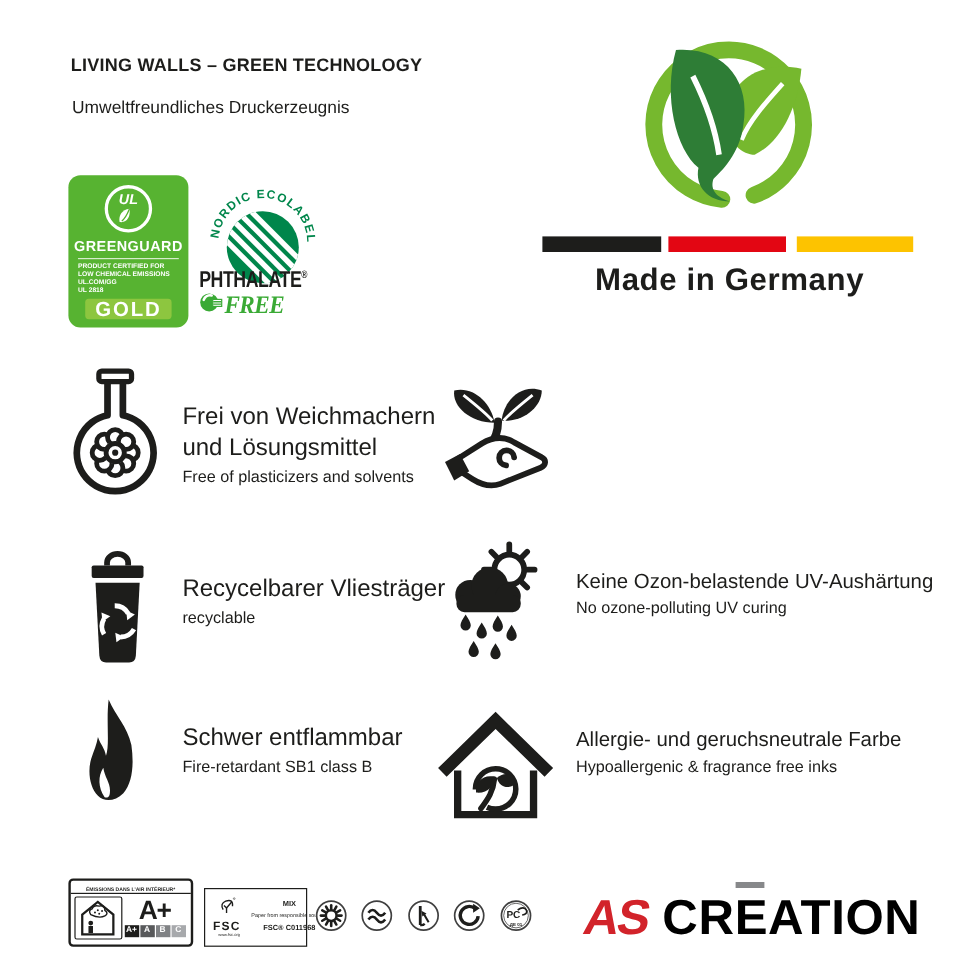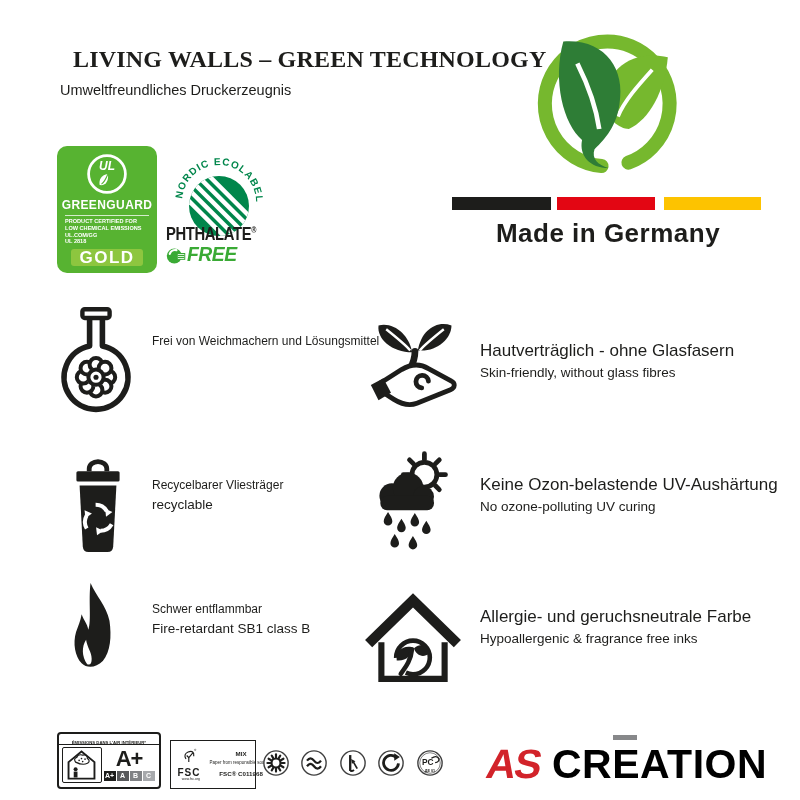--- a/index.html
+++ b/index.html
@@ -2,49 +2,49 @@
 <html><head>
 <meta charset="utf-8">
 <style>
   * { margin:0; padding:0; box-sizing:border-box; }
   html,body { width:800px; height:800px; }
   body { background:#fff; font-family:"Liberation Sans", sans-serif; color:#1d1d1b; }
   .canvas { position:relative; width:800px; height:800px; background:#fff; overflow:hidden; }
   .abs { position:absolute; }
 
   
-  .title { left:73px; top:46px; font-size:24px; font-weight:bold; letter-spacing:.2px;font-family:Liberation Serif, serif; }
+  .title { left:59px; top:46px; font-size:15px; font-weight:bold; letter-spacing:.2px; }
   .subtitle { left:60px; top:82px; font-size:14.5px; }
 
   
   .gg { left:57px; top:146px; width:100px; height:127px; background:#57b331; border-radius:10px; text-align:center; }
   .gg .ulwrap { margin-top:5px; height:46px; }
   .ggname { color:#fff; font-weight:bold; font-size:12px; letter-spacing:.4px; margin-top:1px; }
   .ggsep { height:1px; background:rgba(255,255,255,.75); margin:3px 8px 2px; }
   .gglines { color:#fff; font-weight:bold; font-size:9px; line-height:1.22; transform:scale(.62); transform-origin:0 0; width:160%; text-align:left; margin-left:8px; white-space:nowrap; }
   .ggold { position:absolute; left:14px; right:14px; bottom:7px; height:17px; background:#8dc63f; border-radius:3px; color:#fff; font-weight:bold; font-size:17px; line-height:17px; letter-spacing:1.5px; }
 
   
   .nordic { left:163px; top:142px; width:110px; height:100px; }
   .phth { left:166px; top:223px; width:112px; }
   .phline1 { font-weight:bold; font-size:19px; letter-spacing:-.5px; transform:scaleX(.78); transform-origin:0 50%; white-space:nowrap; }
   .phline1 sup { font-size:9px; }
-  .phline2 { display:flex; align-items:flex-end; margin-top:-3px; }
+  .phline2 { display:flex; align-items:flex-start; margin-top:-3px;font-family:Liberation Serif, serif; }
   .free { font-style:italic; font-weight:bold; font-size:21px; color:#3aaa35; margin-left:1px; transform:scaleX(.92); transform-origin:0 50%; letter-spacing:-.5px; }
 
   
   .leaflogo { left:529px; top:26px; }
   .flagbar { top:197px; height:13px; }
   .fb1 { left:452px; width:99px; background:#1d1d1b; }
   .fb2 { left:557px; width:98px; background:#e30613; }
   .fb3 { left:664px; width:97px; background:#fdc300; }
   .mig { left:452px; top:218px; width:312px; text-align:center; font-size:26px; font-weight:bold; letter-spacing:.5px; }
 
   
-  .ftext .ft { font-size:12px; line-height:1.32; }
+  .ftext .ft { font-size:20px; line-height:1.32; }
   .ftext.right .ft { font-size:17px; }
   .ftext .fs { font-size:13.5px; margin-top:3px; }
 
   
   .emis { left:57px; top:732px; width:104px; height:57px; border:2px solid #1d1d1b; border-radius:4px; background:#fff; }
   .emh { height:11px; overflow:visible; border-bottom:1px solid #1d1d1b; }
   .emh span { display:inline-block; font-size:9px; font-weight:bold; transform:scale(.47); transform-origin:0 0; width:212%; text-align:center; white-space:nowrap; }
   .embody { display:flex; padding:2px 3px 0; }
   .emhouse { width:40px; height:36px; border:1.5px solid #1d1d1b; border-radius:2px; }
   .emright { flex:1; text-align:center; }
@@ -162,36 +162,33 @@
         <circle cx="50" cy="73" r="8" fill="#fff"></circle>
           <circle cx="61.3" cy="77.7" r="8" fill="#fff"></circle>
       </g>
       <circle cx="50" cy="89" r="11.5" fill="#fff" stroke="none"></circle>
       <circle cx="50" cy="89" r="9.5" stroke-width="5"></circle>
       <circle cx="50" cy="89" r="3.2" fill="#1d1d1b" stroke="none"></circle>
     </g>
   </svg>
   <div class="abs ftext" style="left:152px;top:334px;width:245px">
     <div class="ft">Frei von Weichmachern und Lösungsmittel</div>
+    <div class="fs">Free of plasticizers and solvents</div>
   </div>
 
   <svg class="abs" style="left:367px;top:312px" width="96" height="96" viewBox="0 0 100 100">
     <path d="M47,42 C44,24 28,10 12,14 C10,28 26,42 47,42 Z" fill="#1d1d1b"></path>
     <path d="M20,18 C30,26 40,34 45,40" stroke="#fff" stroke-width="2.5" fill="none"></path>
     <path d="M53,40 C56,20 72,8 88,14 C88,28 72,42 53,40 Z" fill="#1d1d1b"></path>
     <path d="M80,18 C70,26 60,34 55,40" stroke="#fff" stroke-width="2.5" fill="none"></path>
     <path d="M50,41 C50,52 46,57 43,63" stroke="#1d1d1b" stroke-width="7" fill="none" stroke-linecap="round"></path>
     <path d="M14,74 L36,60 C46,54 56,54 64,59 L88,72 C92,74 92,79 87,81 L52,95 C44,98 36,96 28,91 L14,82 Z" fill="#fff" stroke="#1d1d1b" stroke-width="5" stroke-linejoin="round"></path>
     <path d="M64,72 a6.5,6.5 0 1 0 -7,7" stroke="#1d1d1b" stroke-width="5" fill="none" stroke-linecap="round"></path>
     <polygon points="4,76 17,69 25,84 12,92" fill="#1d1d1b"></polygon>
   </svg>
-  <div class="abs ftext right" style="left:480px;top:340px;width:315px">
-    <div class="ft">Hautverträglich - ohne Glasfasern</div>
-    <div class="fs">Skin-friendly, without glass fibres</div>
-  </div>
 
   <svg class="abs" style="left:58px;top:452px" width="80" height="104" viewBox="0 0 100 130">
     <path d="M39,24 v-3 a11,9 0 0 1 22,0 v3" fill="none" stroke="#1d1d1b" stroke-width="6"></path>
     <rect x="23" y="24" width="54" height="13" rx="2" fill="#1d1d1b"></rect>
     <path d="M27,42 L31,118 q0.6,7 7,7 h24 q6.4,0 7,-7 L73,42 Z" fill="#1d1d1b"></path>
     <g transform="translate(50,84)">
       <g>
         <path d="M-3,-18 a16,16 0 0 1 14,8" stroke="#fff" stroke-width="5" fill="none"></path>
         <polygon points="9,-13 18,-9 10,-3" fill="#fff"></polygon>
       </g>

